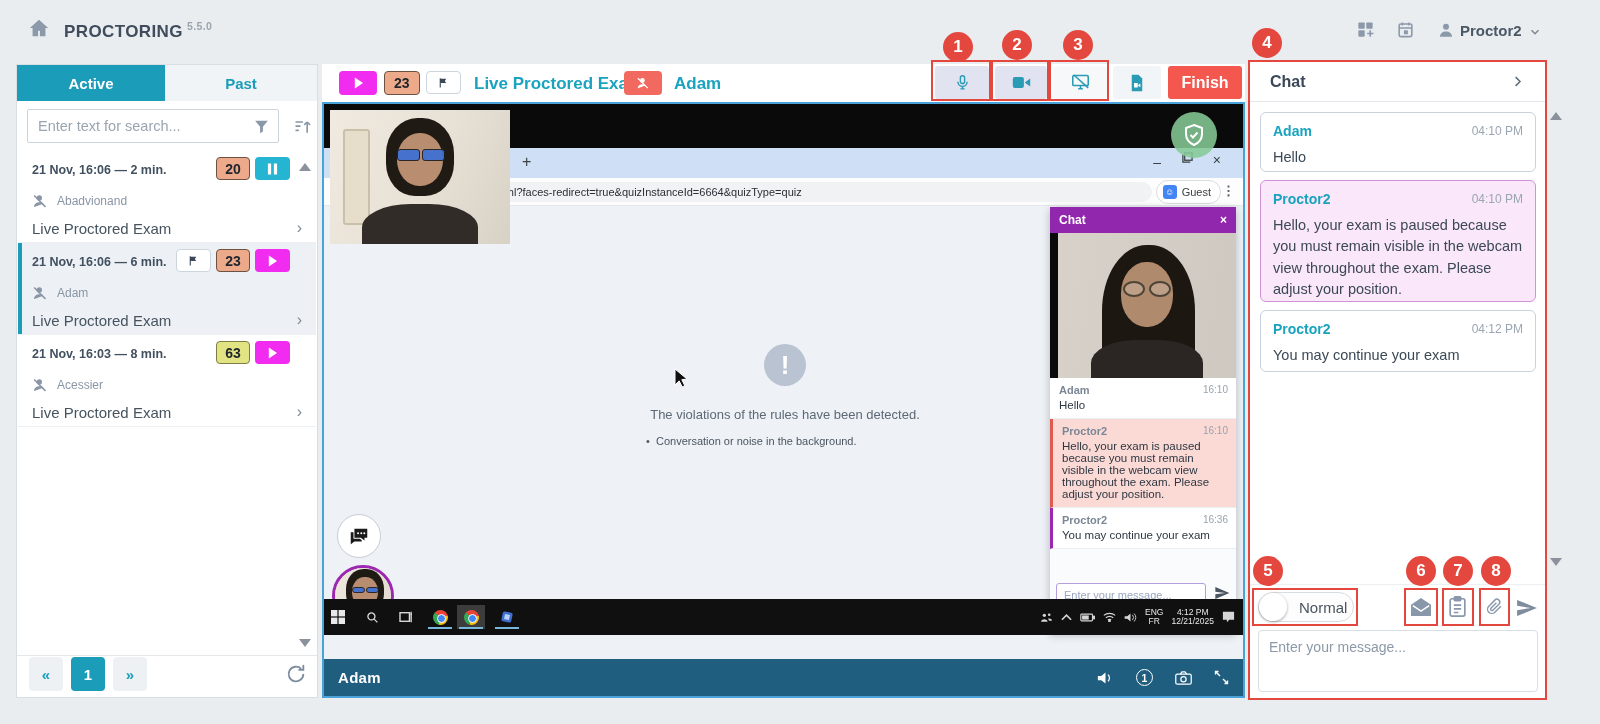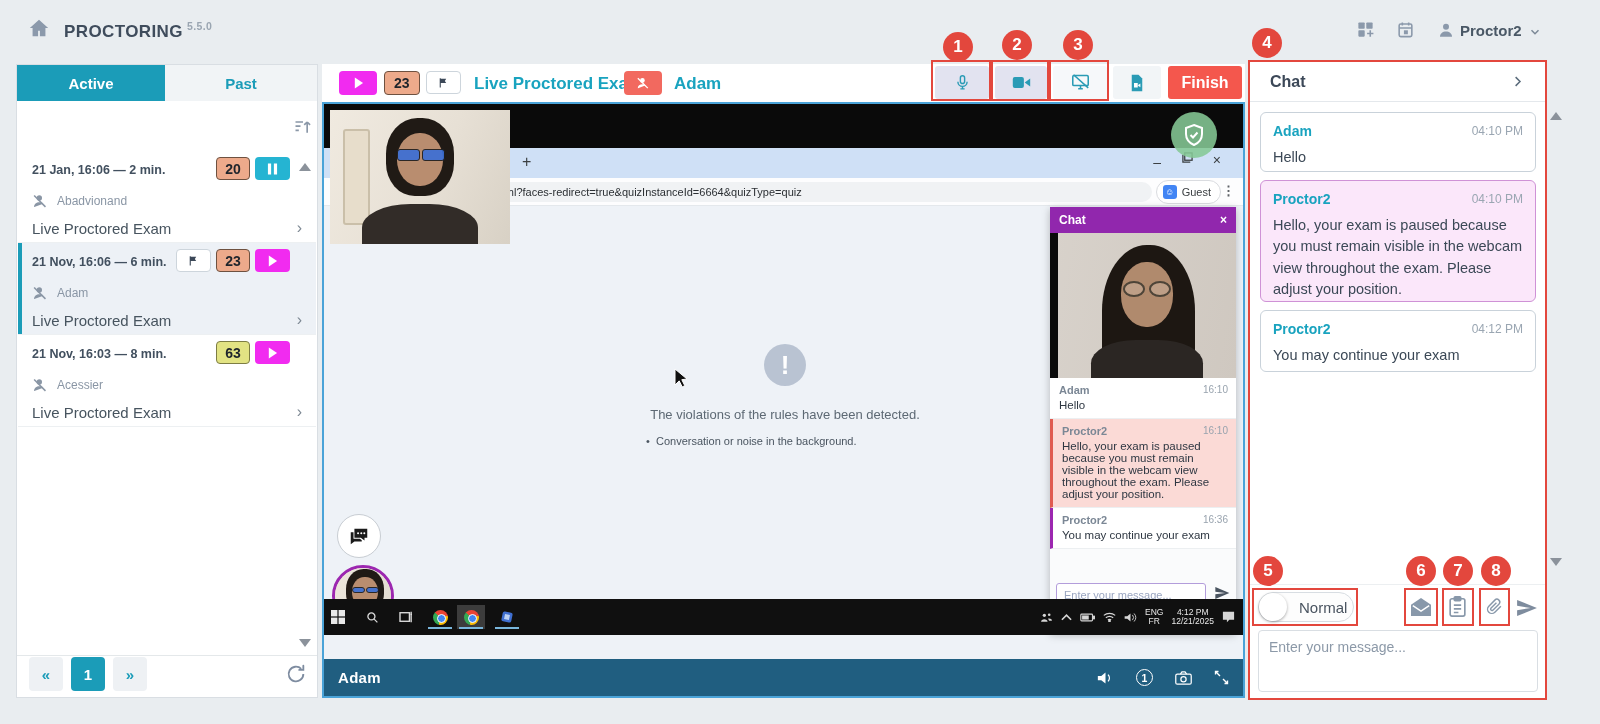--- a/index.html
+++ b/index.html
@@ -195,28 +195,36 @@
       <svg width="14" height="14" viewBox="0 0 24 24" fill="none" stroke="#7b8896" stroke-width="2.5">
           <path d="M6 9l6 6 6-6"></path>
         </svg>
     </span>
   </div>
 
   <div id="sidebar" class="abs">
     <div class="tab on" style="left:0;width:148px;">Active</div>
     <div class="tab off" style="left:148px;width:152px;">Past</div>
 
+    <div id="search-box">
+      <input type="text" placeholder="Enter text for search..." style="">
+      <span class="abs" style="right:8px;top:8px;">
+        <svg width="17" height="17" viewBox="0 0 24 24" fill="#8b98a8">
+            <path d="M3 4h18l-7 8.5V19l-4 2.5V12.5z"></path>
+          </svg>
+      </span>
+    </div>
     <span class="abs" style="left:276px;top:52px;">
       <svg width="20" height="20" viewBox="0 0 24 24" fill="none" stroke="#8b98a8" stroke-width="2">
           <path d="M3 6h9M3 11h6M3 16h4M17 19V6M17 6l-3.5 3.5M17 6l3.5 3.5"></path>
         </svg>
     </span>
 
     <div class="sess" style="top:86px;">
-      <div class="dt">21 Jan, 16:06 — 2 min.</div>
+      <div class="dt">21 Nov, 16:06 — 2 min.</div>
       <div class="ctrls">
         <div class="vbadge salmon">20</div>
         <button class="btn-state pause">
           <svg width="11" height="12" viewBox="0 0 12 12" fill="#fff">
               <rect x="1" width="3.5" height="12"></rect>
               <rect x="7.5" width="3.5" height="12"></rect>
             </svg>
         </button>
       </div>
       <div class="who">

